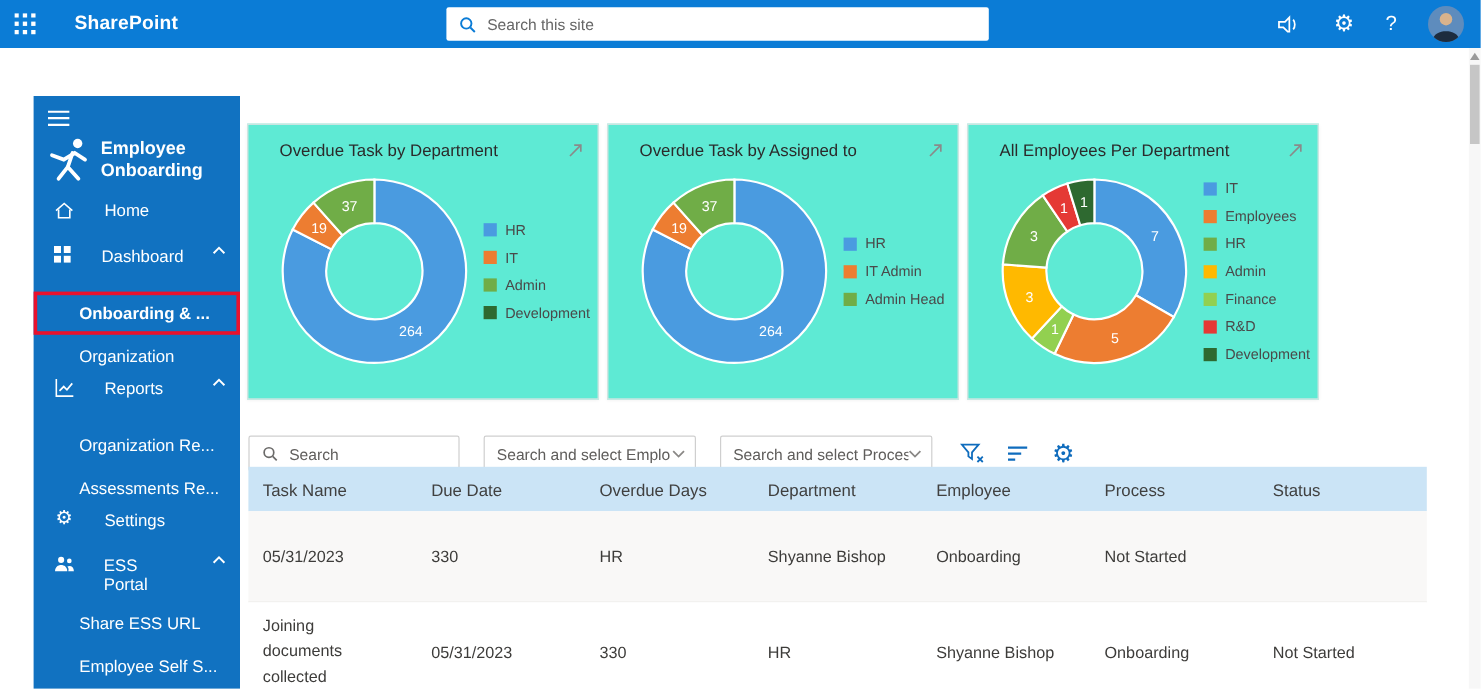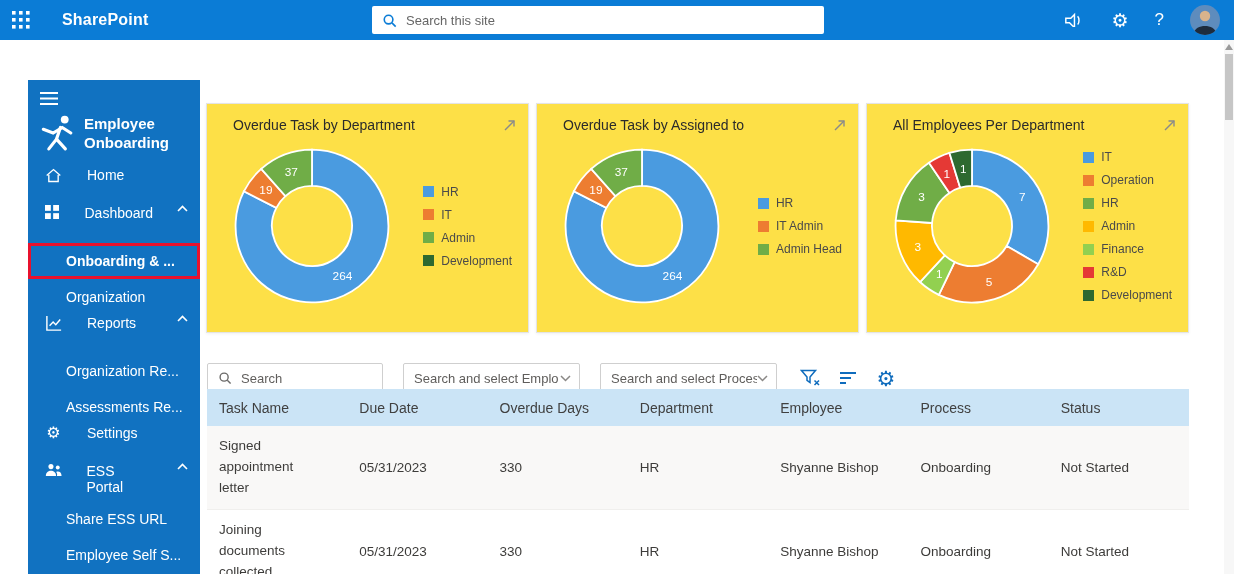--- a/index.html
+++ b/index.html
@@ -30,21 +30,21 @@
   .nav-item{height:38px;display:flex;align-items:flex-start;gap:24px;padding:0 12px 0 16px;font-size:14px;cursor:pointer}
   .nav-ic{width:19px;display:flex;justify-content:center;align-items:center}
   .chev{margin-left:auto}
   .nav-sub{height:36px;display:flex;align-items:center;padding-left:38px;font-size:14px;cursor:pointer}
   .nav-sub.selected{border:3px solid #e8112d;font-weight:bold;padding-left:35px}
 
   
   .main{position:absolute;left:206px;top:40px;width:984px;height:534px}
 
   .cards{position:absolute;top:63px;left:0;display:flex;gap:7px}
-  .card{width:323px;height:230px;background:#fde047;border:1px solid #e4e4e4;box-shadow:0 1px 3px rgba(0,0,0,.06)}
+  .card{width:293px;height:230px;background:#5eead4;border:1px solid #e4e4e4;box-shadow:0 1px 3px rgba(0,0,0,.06)}
   .card-head{display:flex;align-items:flex-start;padding:13px 12px 0 26px}
   .card-title{font-size:14px;color:#2b2b2b}
   .expand{margin-left:auto;cursor:pointer;padding-top:2px}
   .card-body{display:flex;align-items:center;height:186px;padding:0 12px 0 14px}
   .donut{width:182px;height:182px;flex:none}
   .legend{margin-left:auto;display:flex;flex-direction:column;gap:9px;padding-right:4px}
   .legend-item{display:flex;align-items:center;gap:7px;cursor:pointer}
   .swatch{width:11px;height:11px;display:inline-block;flex:none}
   .legend-label{font-size:12px;color:#4a4a4a;white-space:nowrap}
 
@@ -338,21 +338,21 @@
             <path d="M75.24056534948409 19.73188431396416 A84 84 0 0 1 100.00000000000006 16 L100.00000000000003 56 A44 44 0 0 0 87.03077232592022 57.9547965454098 Z" fill="#2e6930" stroke="#ffffff" stroke-width="2"></path>
             <text x="90.46129496472484" y="41.214827121591775" text-anchor="middle" fill="#ffffff" font-size="13">1</text>
           </svg>
         <div class="legend">
             <div class="legend-item">
               <span class="swatch" style="background: rgb(74, 155, 224);"></span>
               <span class="legend-label">IT</span>
             </div>
             <div class="legend-item">
               <span class="swatch" style="background: rgb(237, 125, 49);"></span>
-              <span class="legend-label">Operation</span>
+              <span class="legend-label">Employees</span>
             </div>
             <div class="legend-item">
               <span class="swatch" style="background: rgb(112, 173, 71);"></span>
               <span class="legend-label">HR</span>
             </div>
             <div class="legend-item">
               <span class="swatch" style="background: rgb(255, 185, 0);"></span>
               <span class="legend-label">Admin</span>
             </div>
             <div class="legend-item">
@@ -423,23 +423,20 @@
       <div class="th">Task Name</div>
       <div class="th">Due Date</div>
       <div class="th">Overdue Days</div>
       <div class="th">Department</div>
       <div class="th">Employee</div>
       <div class="th">Process</div>
       <div class="th">Status</div>
     </div>
 
     <div class="trow odd">
-      <div class="td task">
-          <span>Signed appointment letter</span>
-        </div>
       <div class="td">05/31/2023</div>
       <div class="td">330</div>
       <div class="td">HR</div>
       <div class="td">Shyanne Bishop</div>
       <div class="td">Onboarding</div>
       <div class="td">Not Started</div>
     </div>
 
     <div class="trow even">
       <div class="td task">

